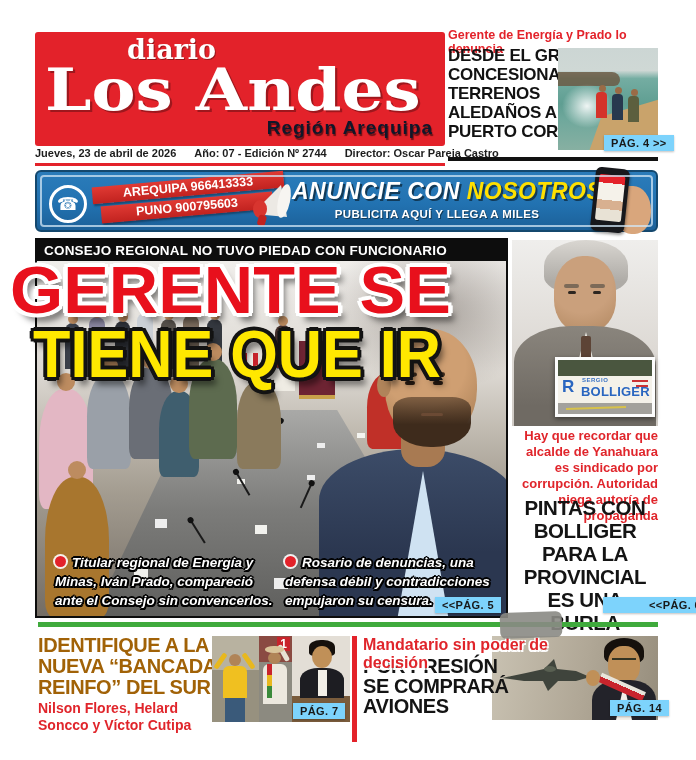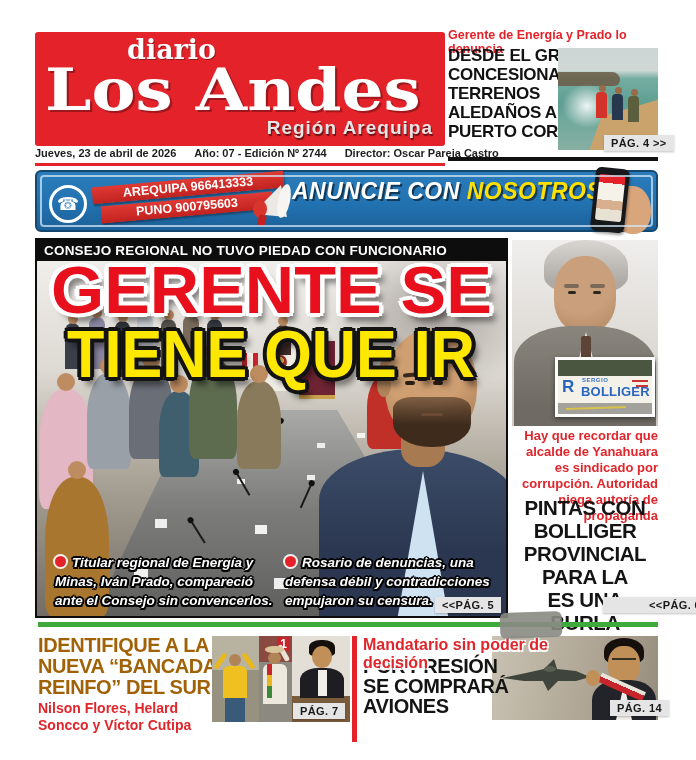--- a/index.html
+++ b/index.html
@@ -7,21 +7,21 @@
         font-family:"Liberation Sans",sans-serif;}
   .abs{position:absolute;}
 
   
   .masthead{left:35px;top:32px;width:410px;height:114px;background:#e3222a;border-radius:3px;}
   .mh-diario{left:92px;top:2px;color:#fff;font-family:"DejaVu Serif",serif;font-size:27px;font-weight:bold;
              text-shadow:1px 1px 0 rgba(0,0,0,.35);}
   .mh-title{left:10px;top:24px;color:#fff;font-family:"DejaVu Serif",serif;font-weight:bold;font-size:58px;
             letter-spacing:0;transform:scaleX(1.14);transform-origin:left top;white-space:nowrap;
             text-shadow:2px 2px 0 rgba(0,0,0,.3);}
-  .mh-region{right:12px;bottom:7px;color:#e5e5e5;font-size:19px;font-weight:bold;letter-spacing:1px;
+  .mh-region{right:12px;bottom:7px;color:#0f172a;font-size:19px;font-weight:bold;letter-spacing:1px;
              text-shadow:1px 2px 1px rgba(0,0,0,.55);}
 
   
   .dateline{left:35px;top:147px;width:410px;height:18px;display:flex;align-items:flex-start;
             font-size:11px;font-weight:bold;color:#1d1d1d;}
   .dl-item{white-space:nowrap;}
   .dl-sep{width:1px;height:12px;background:#555;margin:0 9px;}
   .rule-red{left:35px;top:163px;width:410px;height:3px;background:#e3222a;}
 
   
@@ -30,21 +30,21 @@
                color:#121212;letter-spacing:-0.3px;}
   .ts-photo{left:558px;top:48px;width:100px;height:102px;overflow:hidden;
             background:linear-gradient(180deg,#ccd6d4 0,#cfd8d5 22%,#74ada2 30%,#5f9e92 55%,#6fa89c 70%,#87b0a2 100%);}
   .ts-cliff{position:absolute;left:28px;top:42px;width:86px;height:70px;background:#c9a36b;
             clip-path:polygon(18% 38%,100% 8%,100% 100%,0 100%);}
   .ts-headland{position:absolute;left:0;top:24px;width:62px;height:14px;background:#6b5a44;border-radius:0 8px 6px 0;opacity:.85;}
   .ts-surf{position:absolute;left:4px;top:36px;width:50px;height:44px;border-radius:50%;
            background:radial-gradient(closest-side,rgba(255,255,255,.9),rgba(255,255,255,0));}
   .ts-man{position:absolute;width:11px;height:26px;border-radius:4px 4px 0 0;}
   .ts-man::before{content:"";position:absolute;left:2.5px;top:-7px;width:7px;height:7px;border-radius:50%;background:#9a6b46;}
-  .ptag{background:#e5e5e5;color:#181818;font-size:11px;font-weight:bold;letter-spacing:.4px;
+  .ptag{background:#7dd3fc;color:#181818;font-size:11px;font-weight:bold;letter-spacing:.4px;
         padding:2px 7px;white-space:nowrap;box-shadow:0 1px 2px rgba(0,0,0,.25);}
   .ts-tag{left:604px;top:135px;}
   .rule-black-tr{left:448px;top:157px;width:210px;height:4px;background:#111;}
 
   
   .ad{left:35px;top:170px;width:623px;height:62px;border-radius:6px;
       background:linear-gradient(180deg,#2b7cba 0,#2272b1 55%,#1c6098 100%);
       border:2px solid #14486e;box-sizing:border-box;}
   .ad::after{content:"";position:absolute;inset:3px;border:2px solid rgba(210,230,244,.75);border-radius:4px;pointer-events:none;}
   .ad-phone-circle{left:12px;top:13px;width:32px;height:32px;border:3px solid #fff;border-radius:50%;
@@ -102,21 +102,21 @@
             clip-path:polygon(50% 0,100% 100%,0 100%);}
   .bm-neck{position:absolute;left:82px;top:102px;width:44px;height:44px;background:#a87a52;border-radius:0 0 40% 40%;}
   .bm-head{position:absolute;left:66px;top:8px;width:92px;height:112px;border-radius:50% 50% 46% 46%;
            background:radial-gradient(circle at 42% 32%,#cf9f72 0 45%,#b0845a 80%,#9a7048 100%);}
   .bm-ear{position:absolute;left:58px;top:52px;width:14px;height:24px;background:#b0845a;border-radius:50%;}
   .bm-eye{position:absolute;width:10px;height:4px;background:#2a1d14;border-radius:2px;}
   .bm-brow{position:absolute;width:14px;height:4px;background:#3b2a1c;border-radius:2px;}
   .bm-beard{position:absolute;left:74px;top:76px;width:78px;height:50px;border-radius:24% 24% 48% 48%;
             background:linear-gradient(180deg,rgba(62,43,28,.55),#3e2b1c 55%);}
   .bm-mouth{position:absolute;left:102px;top:92px;width:22px;height:3px;background:#6b4a34;border-radius:2px;}
-  .headline-wrap{position:absolute;left:0;top:21px;right:0;text-align:center;z-index:6;pointer-events:none;}
+  .headline-wrap{position:absolute;left:0;top:21px;right:0;z-index:6;pointer-events:none;}
   .hl{font-weight:bold;font-size:60px;line-height:60px;letter-spacing:0;display:inline-block;white-space:nowrap;}
   .hl1{color:#e8101c;transform:scale(1.14,1.1);
        text-shadow:-3px -3px 0 #fff,3px -3px 0 #fff,-3px 3px 0 #fff,3px 3px 0 #fff,0 -4px 0 #fff,0 4px 0 #fff,-4px 0 0 #fff,4px 0 0 #fff,5px 7px 6px rgba(0,0,0,.5);}
   .hl2{color:#ffe800;transform:scale(1.02,1.1);margin-top:4px;
        text-shadow:-3px -3px 0 #131313,3px -3px 0 #131313,-3px 3px 0 #131313,3px 3px 0 #131313,0 -4px 0 #131313,0 4px 0 #131313,-4px 0 0 #131313,4px 0 0 #131313,5px 7px 6px rgba(0,0,0,.5);}
   .cap{position:absolute;font-size:13.5px;line-height:19px;font-weight:bold;font-style:italic;color:#fff;z-index:5;
        text-shadow:-1.5px -1.5px 0 #000,1.5px -1.5px 0 #000,-1.5px 1.5px 0 #000,1.5px 1.5px 0 #000,0 2px 0 #000,0 -2px 0 #000,2px 0 0 #000,-2px 0 0 #000;}
   .cap .dot{display:inline-block;width:11px;height:11px;border-radius:50%;background:#e3222a;
             box-shadow:0 0 0 2px rgba(255,255,255,.9);margin-right:6px;}
   .cap1{left:18px;top:292px;width:220px;}
@@ -230,20 +230,21 @@
     <div class="abs ribbon ribbon2">PUNO 900795603</div>
     <div class="abs ad-mega">
       <svg width="48" height="50" viewBox="0 0 48 50">
         <polygon points="12,30 34,8 40,40 18,38" fill="#ece9e4"></polygon>
         <ellipse cx="37" cy="24" rx="6" ry="17" fill="#f7f5f1" transform="rotate(12 37 24)"></ellipse>
         <ellipse cx="13" cy="32" rx="7" ry="9" fill="#d8352f"></ellipse>
         <rect x="11" y="38" width="8" height="11" rx="3" fill="#c1221f" transform="rotate(16 15 43)"></rect>
       </svg>
     </div>
     <div class="abs ad-title"><span>ANUNCIE CON</span> <span class="yel">NOSOTROS</span></div>
+    <div class="abs ad-sub">PUBLICITA AQUÍ Y LLEGA A MILES</div>
     <div class="abs ad-hand">
       <div class="palm"></div>
       <div class="phone">
           <div class="screen"></div>
         </div>
     </div>
   </div>
 
   <div class="abs main-block">
     <div class="main-kicker">CONSEJO REGIONAL NO TUVO PIEDAD CON FUNCIONARIO</div>
@@ -322,22 +323,22 @@
     <div class="sign-r">R</div>
     <div class="sign-first">SERGIO</div>
     <div class="sign-last">BOLLIGER</div>
     <div class="sign-red" style="left:74px;top:20px;width:16px;"></div>
     <div class="sign-red" style="left:78px;top:25px;width:12px;"></div>
   </div>
   <div class="abs sb-caption">Hay que recordar que alcalde de Yanahuara es sindicado por corrupción. Autoridad niega autoría de propaganda</div>
   <div class="abs sb-headline">
     <div>PINTAS CON</div>
     <div>BOLLIGER</div>
+    <div>PARA LA</div>
     <div>PROVINCIAL</div>
-    <div>PARA LA</div>
     <div>ES UNA BURLA</div>
   </div>
   <div class="abs ptag sb-tag">&lt;&lt;PÁG. 6</div>
 
   <div class="abs smudge"></div>
   <div class="abs rule-green"></div>
 
   <div class="abs bl-headline">
     <div>IDENTIFIQUE A LA</div>
     <div>NUEVA “BANCADA</div>

